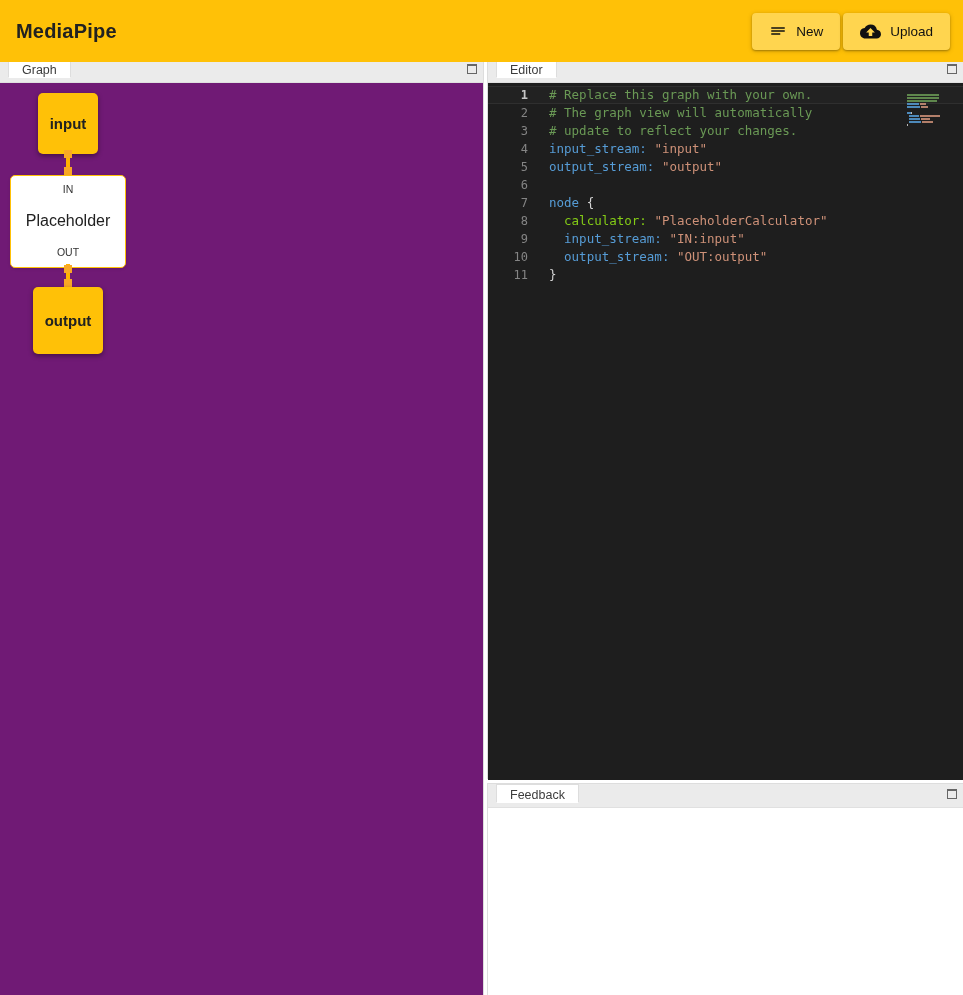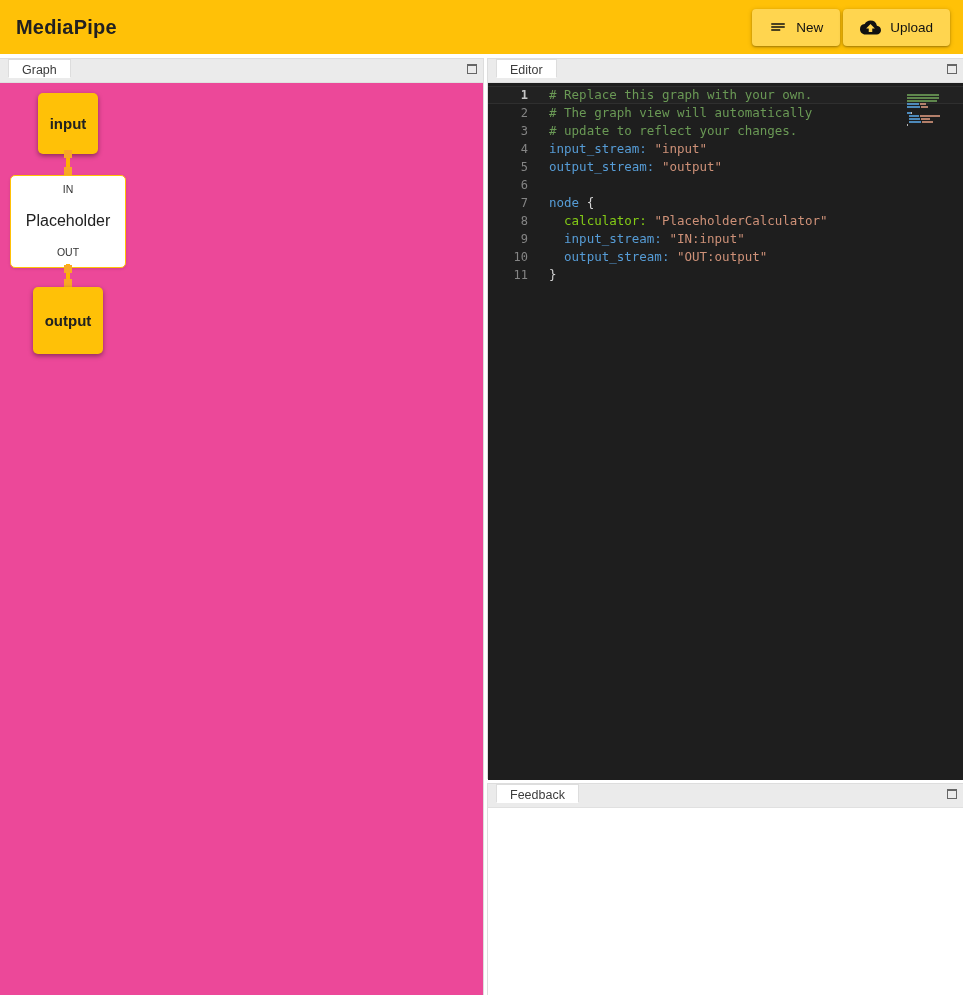--- a/index.html
+++ b/index.html
@@ -2,42 +2,42 @@
 <html><head>
 <meta charset="utf-8">
 <style>
   * { margin:0; padding:0; box-sizing:border-box; }
   html,body { width:963px; height:995px; }
   body { font-family:"Liberation Sans", sans-serif; background:#ffffff; overflow:hidden; }
 
   #app { position:relative; width:963px; height:995px; background:#fff; overflow:hidden; }
 
   
-  .app-header { position:absolute; left:0; top:0; width:100%; height:54px; background:#FFC107; display:flex; align-items:center; z-index:5; }
+  .app-header { position:absolute; left:0; top:0; width:100%; height:62px; background:#FFC107; display:flex; align-items:center; z-index:5; }
   .app-title { margin-left:16px; font-size:20px; font-weight:bold; color:#212121; letter-spacing:0.2px; }
   .header-actions { margin-left:auto; margin-right:13px; display:flex; gap:3px;padding-left:20px; }
   .hbtn { display:flex; align-items:center; gap:9px; height:37px; padding:0 17px; background:#FFD54F; border:none; border-radius:4px;
           font-family:"Liberation Sans", sans-serif; font-size:13.5px; font-weight:500; color:#111;
           box-shadow:0 1px 2px rgba(0,0,0,0.28), 0 1px 5px rgba(0,0,0,0.18); cursor:pointer; }
   .hbtn svg { display:block; }
 
   
   .panel { position:absolute; background:#fff; border:1px solid #ddd; }
   .graph-panel   { left:0;     top:58px;  width:484px; height:937px; border-left:none; }
   .editor-panel  { left:487px; top:58px;  width:476px; height:721px; border-right:none; }
   .feedback-panel{ left:487px; top:783px; width:476px; height:212px; border-right:none; }
 
   .tabstrip { position:relative; height:24px; background:#ebebeb; border-bottom:1px solid #e0e0e0; display:flex; align-items:flex-start; }
   .tab { margin-left:8px; margin-bottom:-1px; background:#fff; border:1px solid #ddd; border-bottom:1px solid #fff;
          padding:3px 13px 0; font-size:12.5px; color:#3c3c3c; z-index:1; white-space:nowrap; cursor:default; }
   .maximize-btn { position:absolute; right:6px; top:5px; width:10px; height:10px; background:transparent;
                   border:1px solid #666; border-top-width:2px; padding:0; cursor:pointer; }
 
   
-  .graph-canvas { position:relative; width:100%; height:calc(100% - 22px); background:#ec4899; overflow:hidden; }
+  .graph-canvas { position:relative; width:100%; height:calc(100% - 22px); background:#701a75; overflow:hidden; }
   .gnode { position:absolute; border-radius:5px; }
   .gnode-stream { background:#FFC107; box-shadow:0 2px 5px rgba(0,0,0,0.4); display:flex; align-items:center; justify-content:center;
                   font-size:15px; font-weight:bold; color:#212121; cursor:pointer; }
   .node-input  { left:38px; top:10px;  width:60px; height:61px; }
   .node-output { left:33px; top:204px; width:70px; height:67px; }
   .gnode-calc { left:10px; top:92px; width:116px; height:93px; background:#fff; border:1.5px solid #FFC107;
                 display:flex; flex-direction:column; align-items:center; justify-content:space-between;
                 padding:7px 4px 9px; box-shadow:0 1px 3px rgba(0,0,0,0.12); cursor:pointer; }
   .port { font-size:10.5px; color:#333; }
   .calc-title { font-size:16px; color:#212121; }

